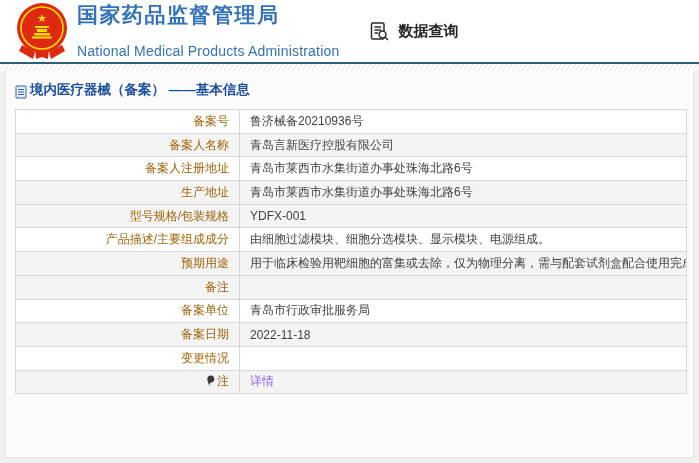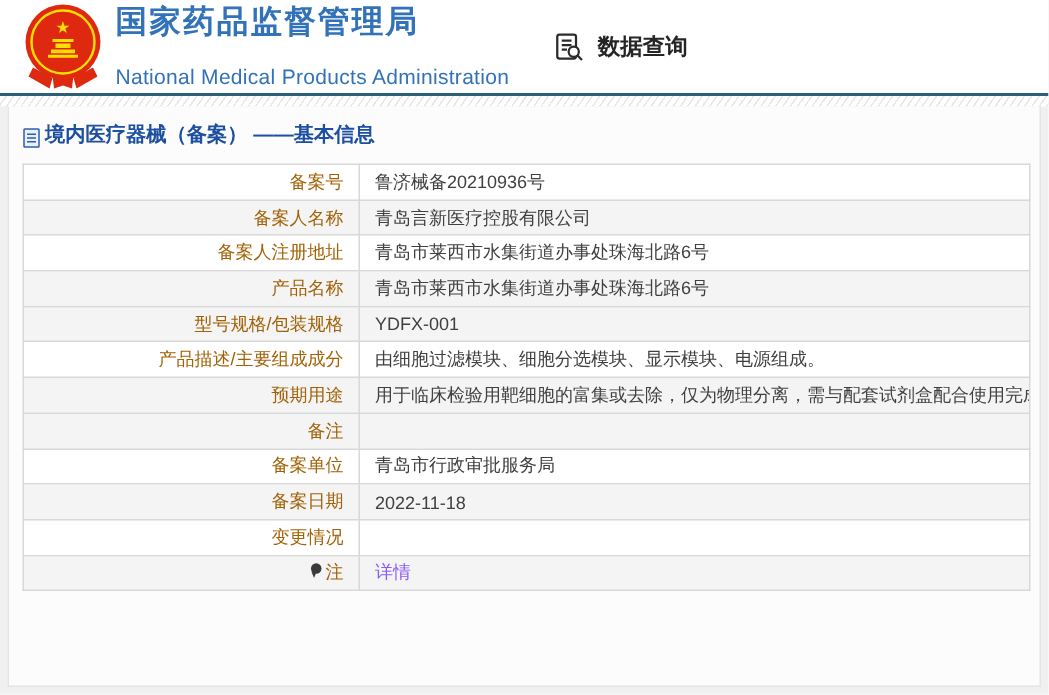--- a/index.html
+++ b/index.html
@@ -134,21 +134,21 @@
     <td class="label-cell">
       <span>备案人注册地址</span>
     </td>
     <td class="value-cell">
       <span>青岛市莱西市水集街道办事处珠海北路6号</span>
       
     </td>
   </tr>
         <tr class="alt">
     <td class="label-cell">
-      <span>产品名称</span>
+      <span>生产地址</span>
     </td>
     <td class="value-cell">
       <span>青岛市莱西市水集街道办事处珠海北路6号</span>
       
     </td>
   </tr>
         <tr class="alt">
     <td class="label-cell">
       <span>型号规格/包装规格</span>
     </td>

